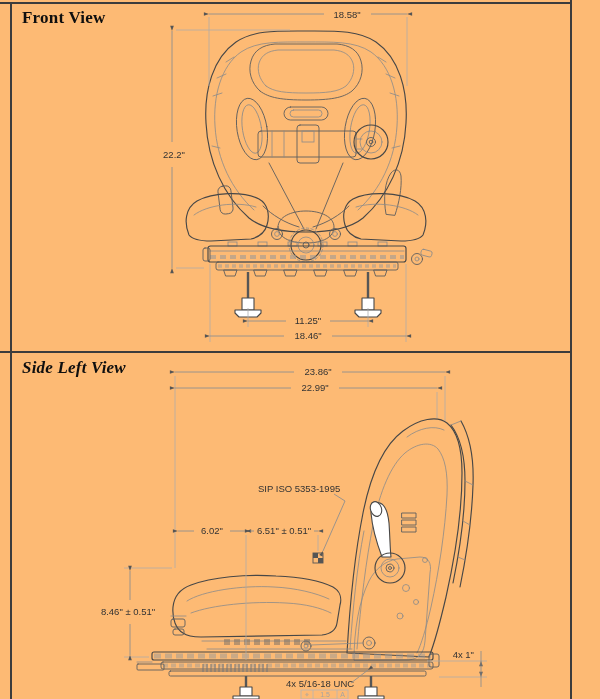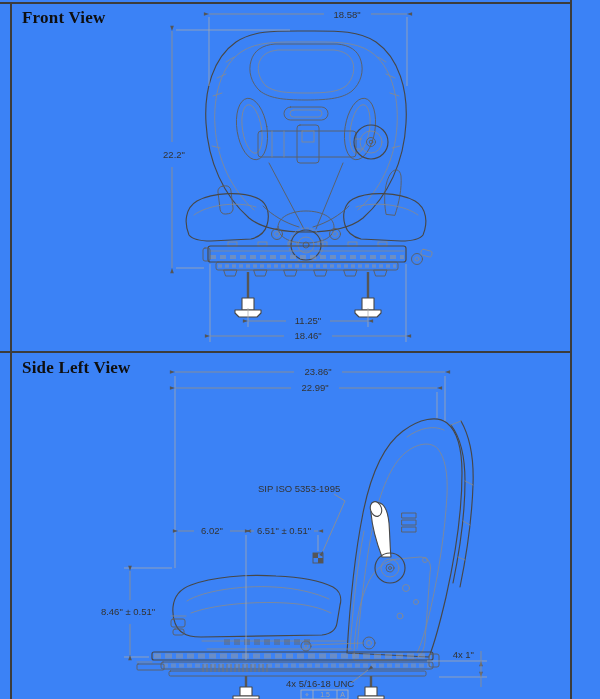--- a/index.html
+++ b/index.html
@@ -1,26 +1,26 @@
 <!DOCTYPE html>
 <html><head>
 <meta charset="utf-8">
 <style>
   html,body{margin:0;padding:0;background:#fff;}
-  .page{position:relative;width:600px;height:699px;background:#3b82f6;overflow:hidden;
+  .page{position:relative;width:600px;height:699px;background:#fdba74;overflow:hidden;
         font-family:"Liberation Sans",sans-serif;}
   .border{position:absolute;background:#3c3c3c;}
   .b-top{left:0;top:2px;width:572px;height:2px;}
   .b-left{left:10px;top:2px;width:2px;height:697px;}
   .b-right{left:570px;top:0;width:2px;height:699px;}
   .b-div{left:0;top:351px;width:572px;height:2px;}
   .view-title{position:absolute;left:22px;font-family:"Liberation Serif",serif;
               font-weight:bold;font-size:17px;color:#0f0f0f;letter-spacing:.2px;}
   .t-front{top:8px;}
-  .t-side{top:358px;}
+  .t-side{top:358px;font-style:italic;}
   svg{position:absolute;left:0;top:0;}
   .o{stroke:#474747;fill:none;stroke-width:1.15;stroke-linecap:round;stroke-linejoin:round;}
   .of{stroke:#474747;fill:#fff;stroke-width:1.1;stroke-linejoin:round;}
   .i{stroke:#8a8a8a;fill:none;stroke-width:.8;stroke-linecap:round;}
   .m{stroke:#5e5e5e;fill:none;stroke-width:.9;stroke-linecap:round;stroke-linejoin:round;}
   .d{stroke:#8f8f8f;fill:none;stroke-width:.9;}
   .x{stroke:#ababab;fill:none;stroke-width:.75;}
   text.t{font:9.5px "Liberation Sans",sans-serif;fill:#333;}
   text.tg{font:7px "Liberation Sans",sans-serif;fill:#a3a3a3;}
 </style>

